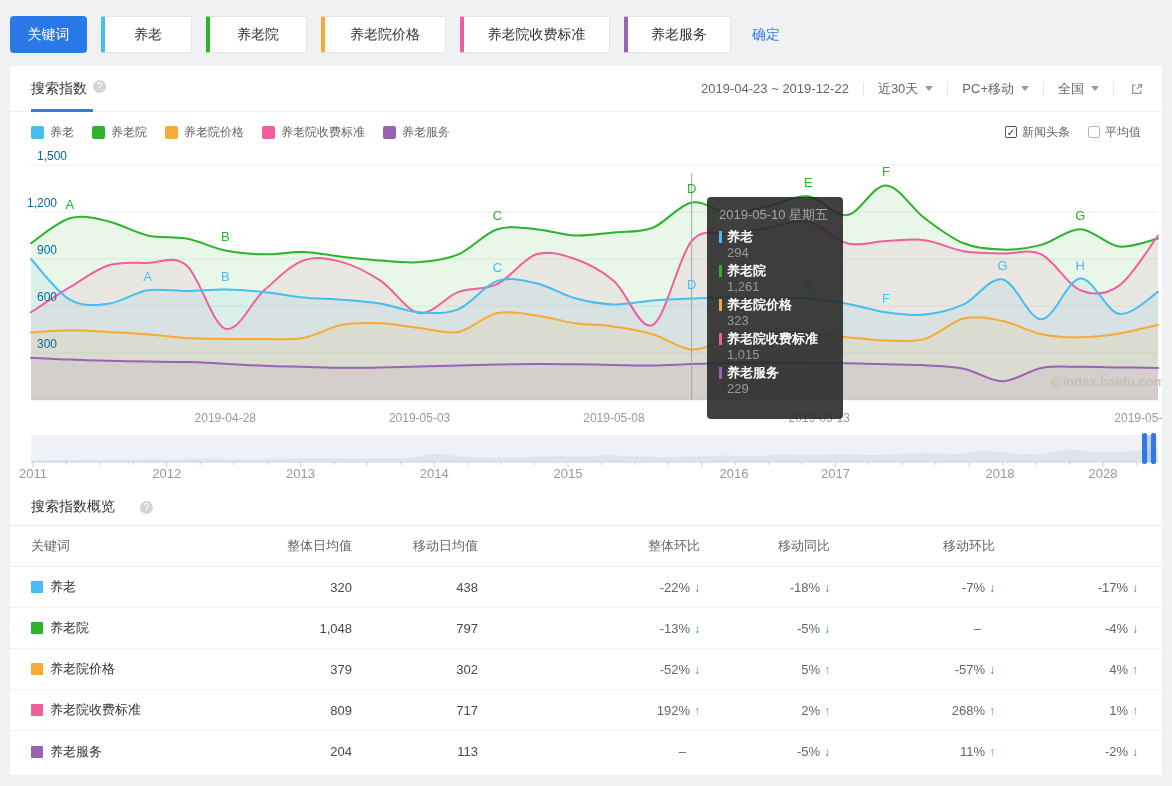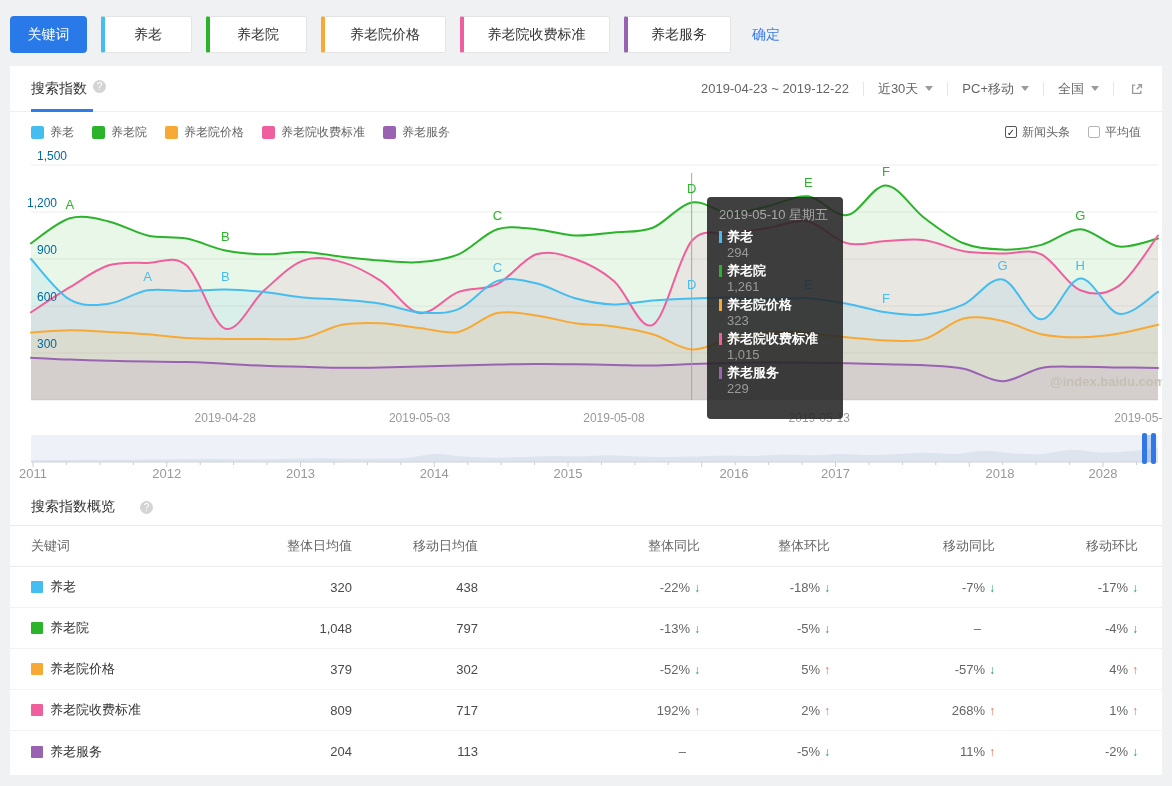--- a/index.html
+++ b/index.html
@@ -328,21 +328,20 @@
   <div class="overview">
     <div class="ov-title-row">
       <span class="ov-title">搜索指数概览</span>
       <span class="qicon">?</span>
     </div>
     <div class="ov-divider"></div>
     <div class="grid-row thead">
         <div>关键词</div>
         <div>整体日均值</div>
         <div>移动日均值</div>
-        <div>整体同比</div>
         <div>整体环比</div>
         <div>移动同比</div>
         <div>移动环比</div>
       </div>
     <div>
         <div class="grid-row trow">
           <div class="kw-cell">
             <span class="row-swatch" style="background: rgb(69, 189, 240);"></span>
             <span>养老</span>
           </div>

